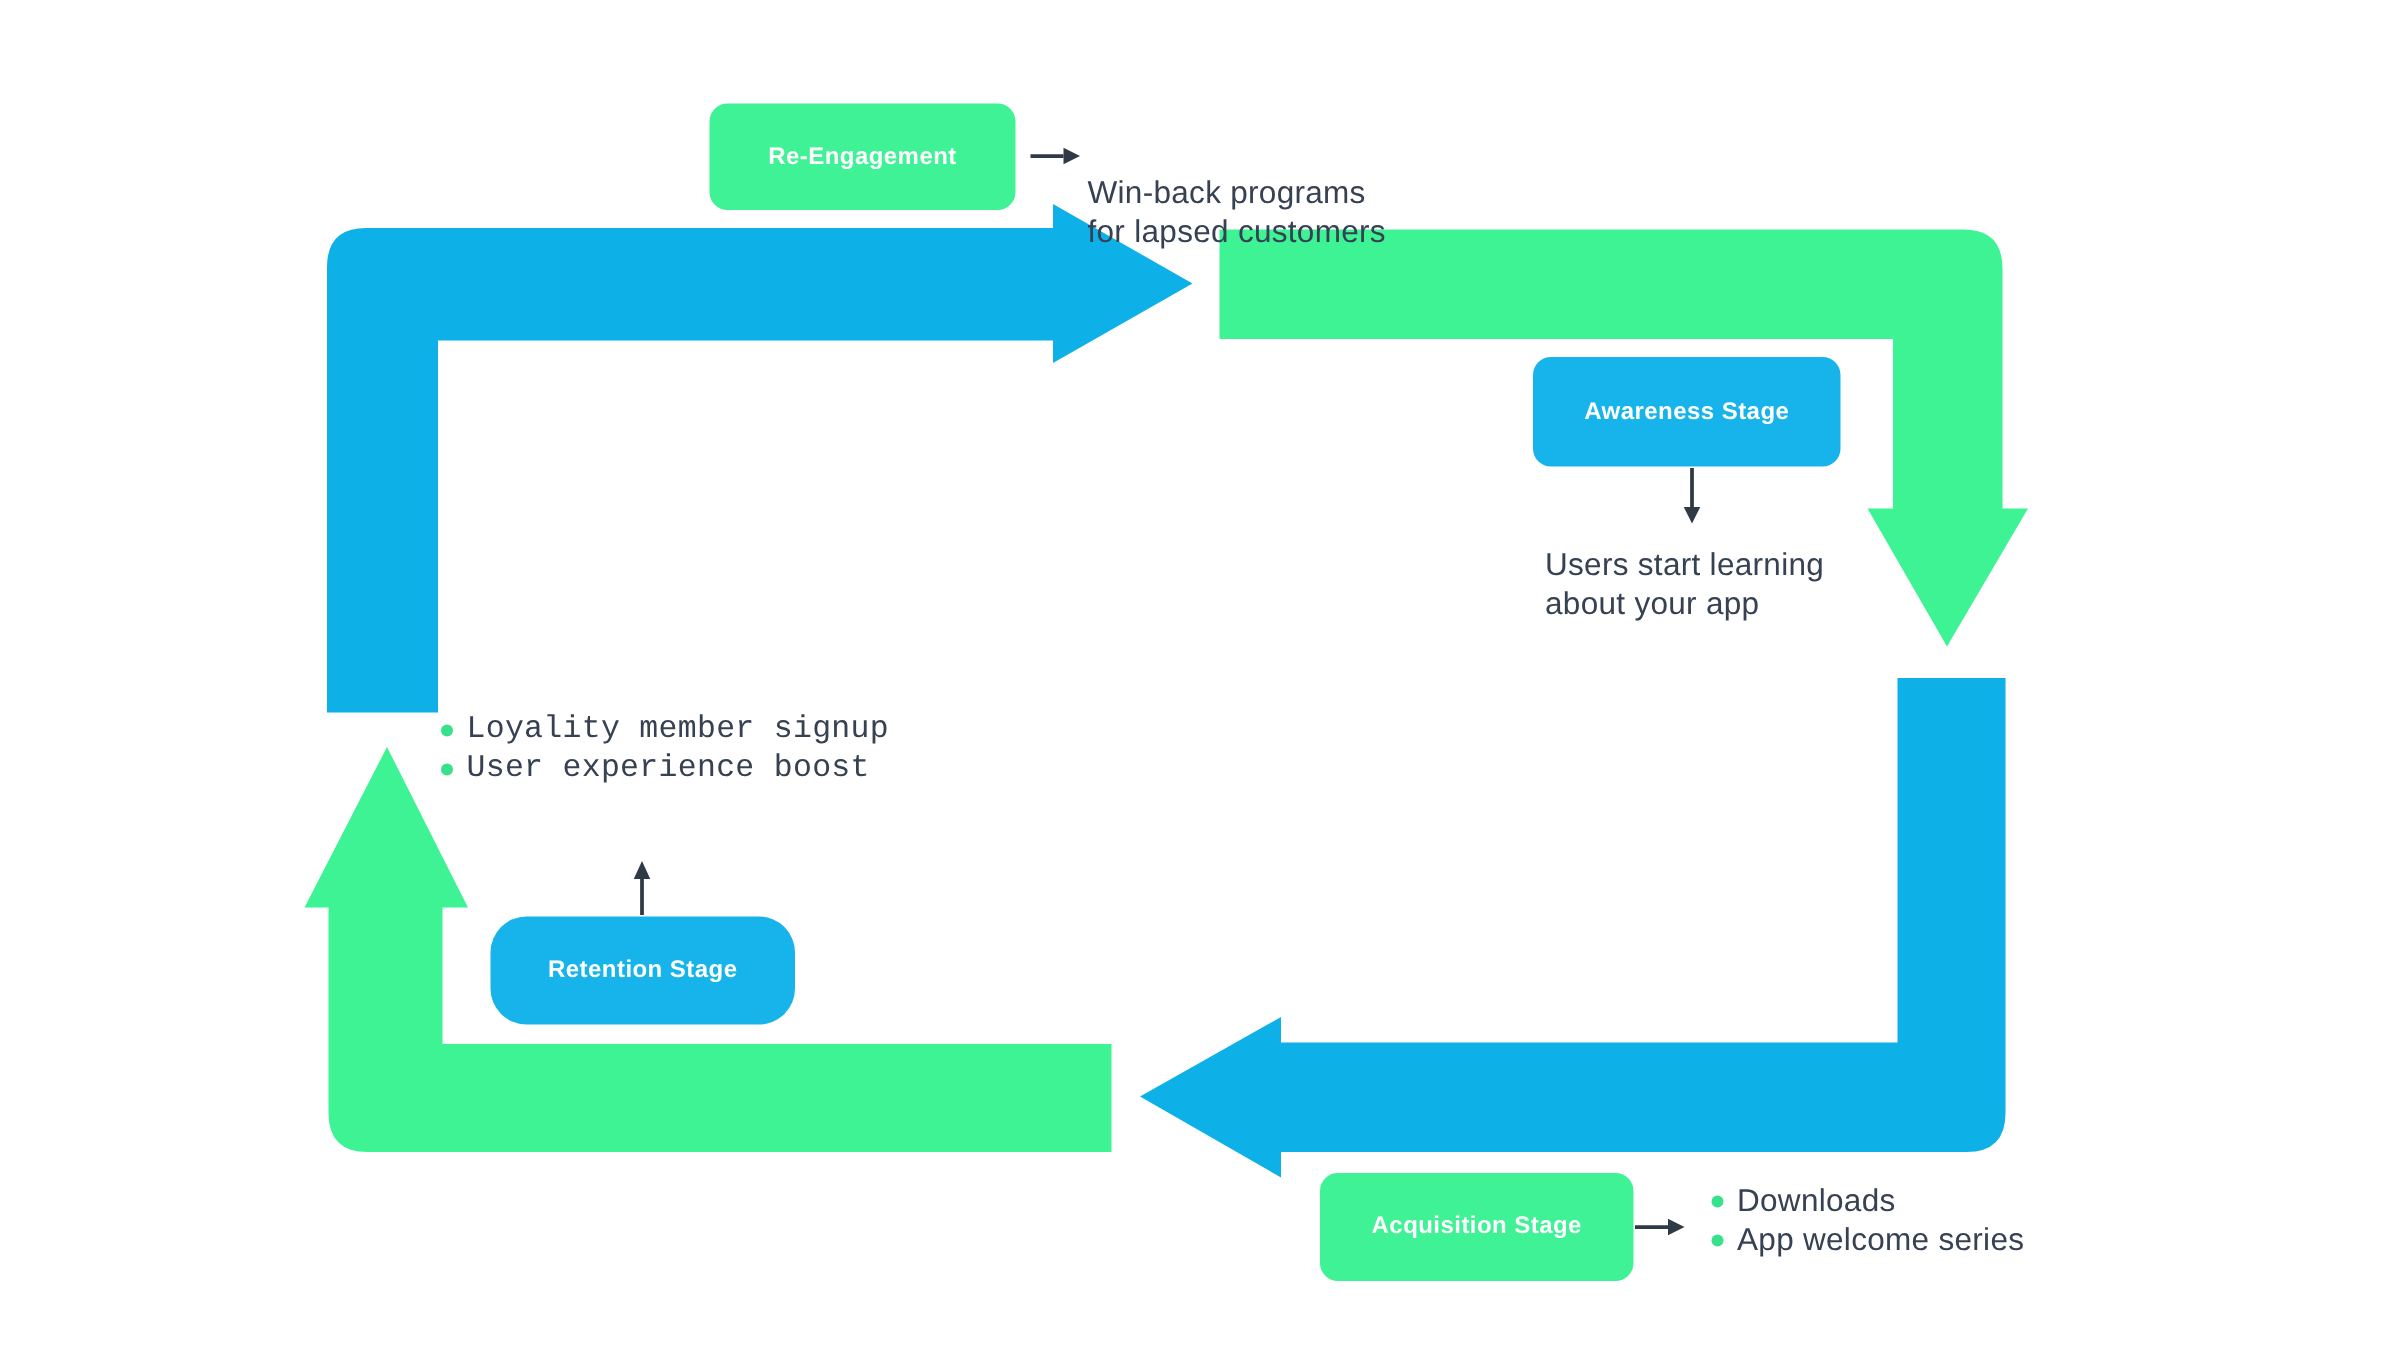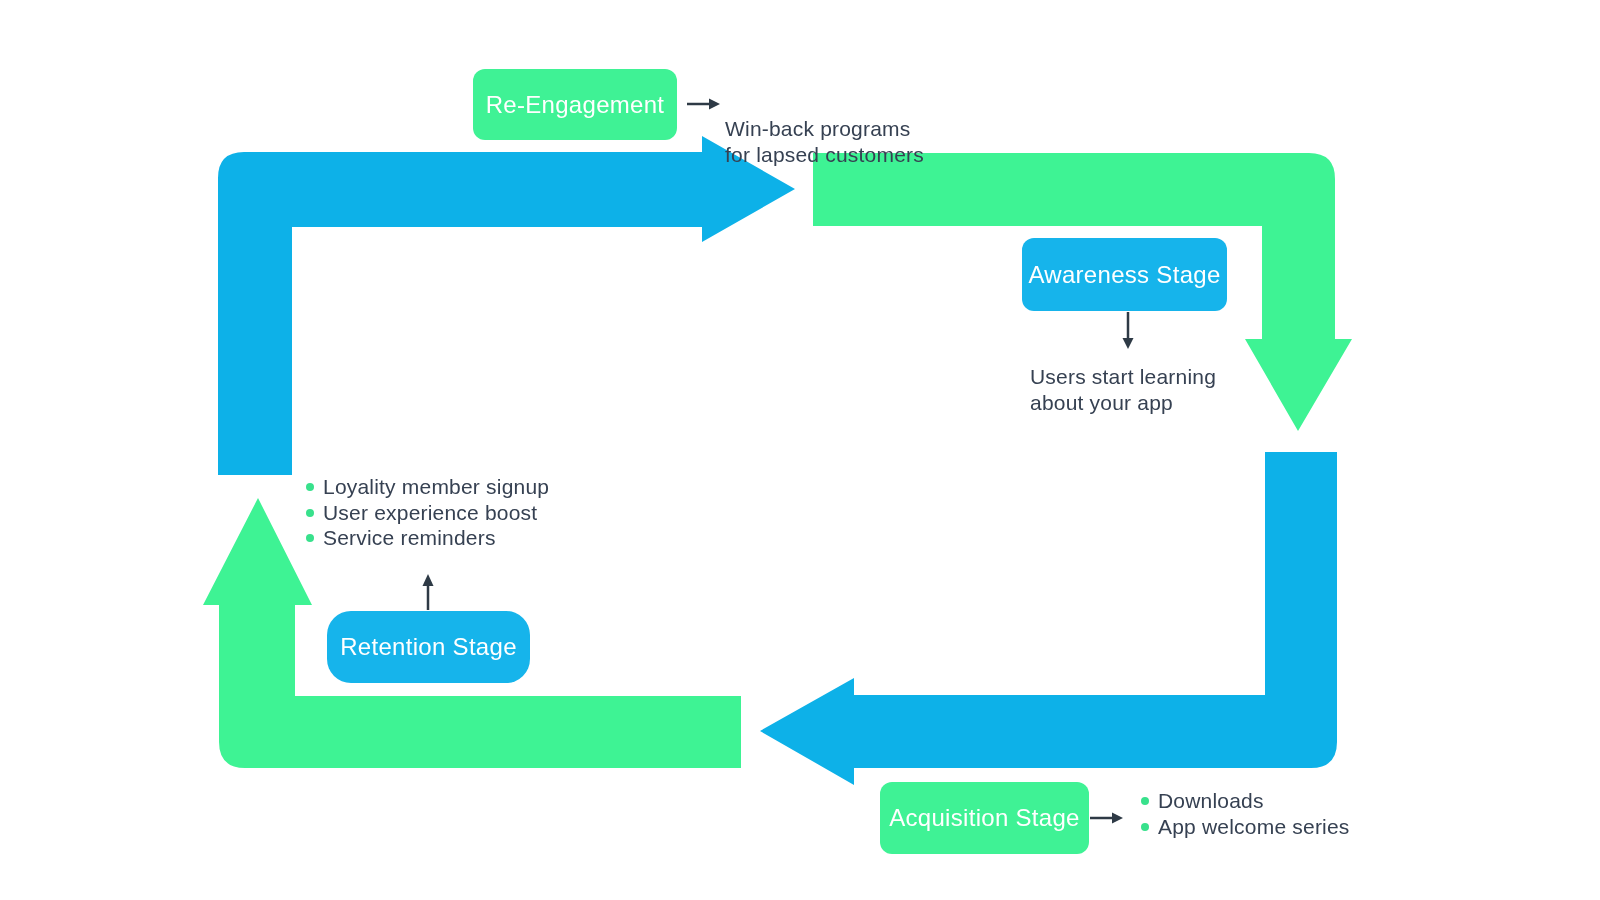--- a/index.html
+++ b/index.html
@@ -8,41 +8,41 @@
     background:var(--background,#fff);
     font-family:"Liberation Sans",sans-serif;
   }
   svg.flow{position:absolute;left:0;top:0;width:1600px;height:900px;display:block;}
   .arrow-blue{fill:var(--arrow-blue);}
   .arrow-green{fill:var(--arrow-green);}
   .connector-line{stroke:var(--connector);stroke-width:2.5;fill:none;}
   .connector-head{fill:var(--connector);}
   .badge{
     position:absolute;display:flex;align-items:center;justify-content:center;
-    border-radius:12px;color:#fff;font-weight:400;font-size:24px;letter-spacing:.3px;
+    border-radius:12px;color:#fff;font-weight:700;font-size:16px;letter-spacing:.3px;
     text-align:center;
   }
   .badge.green{background:var(--badge-green);}
   .badge.blue{background:var(--badge-blue);}
   .badge-reengagement{left:473px;top:69px;width:204px;height:71px;}
   .badge-awareness{left:1022px;top:238px;width:205px;height:73px;}
   .badge-retention{left:327px;top:611px;width:203px;height:72px;border-radius:24px;}
   .badge-acquisition{left:880px;top:782px;width:209px;height:72px;}
   .note{
     position:absolute;font-size:21px;line-height:26px;letter-spacing:.2px;
     color:var(--text);white-space:nowrap;
   }
   .note-winback{left:725px;top:79px;margin-top:37px;}
   .note-users{left:1030px;top:364px;}
   .bullets{
     position:absolute;font-size:21px;line-height:26px;letter-spacing:.2px;
     color:var(--text);white-space:nowrap;
   }
   .bullets.tight{line-height:25.5px;}
-  .bullets-retention{left:306px;top:474px;}
+  .bullets-retention{left:294px;top:474px;font-family:Liberation Mono, monospace;}
   .bullets-acquisition{left:1141px;top:788px;}
   .bullet-item{display:flex;align-items:flex-start;}
   .dot{
     width:8px;height:8px;border-radius:50%;background:var(--bullet);
     flex:none;margin:9px 9px 0 0;
   }
 </style>
 </head>
 <body>
 
@@ -100,24 +100,20 @@
 
   <div class="bullets tight bullets-retention">
     <div class="bullet-item">
       <span class="dot"></span>
       <span>Loyality member signup</span>
     </div>
     <div class="bullet-item">
       <span class="dot"></span>
       <span>User experience boost</span>
     </div>
-    <div class="bullet-item">
-      <span class="dot"></span>
-      <span>Service reminders</span>
-    </div>
   </div>
 
   <div class="bullets bullets-acquisition">
     <div class="bullet-item">
       <span class="dot"></span>
       <span>Downloads</span>
     </div>
     <div class="bullet-item">
       <span class="dot"></span>
       <span>App welcome series</span>

